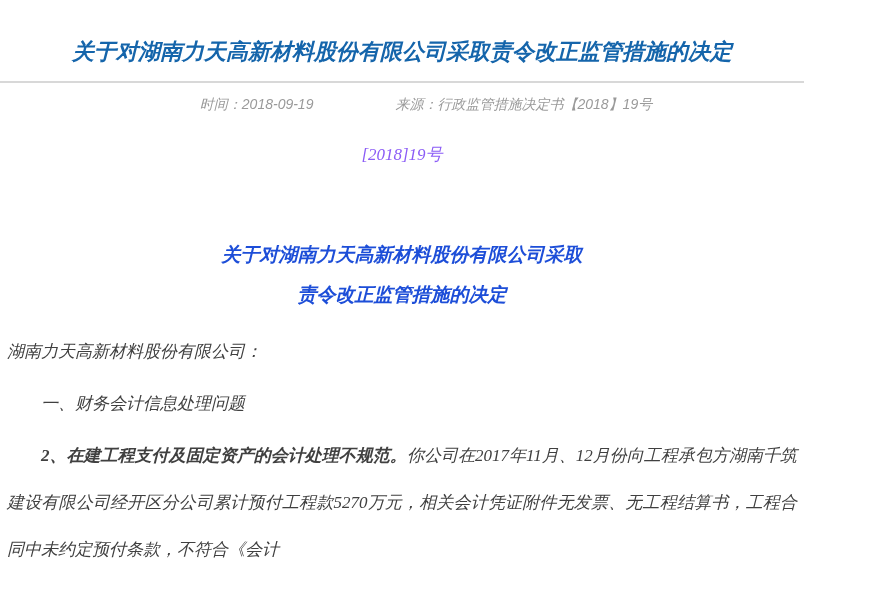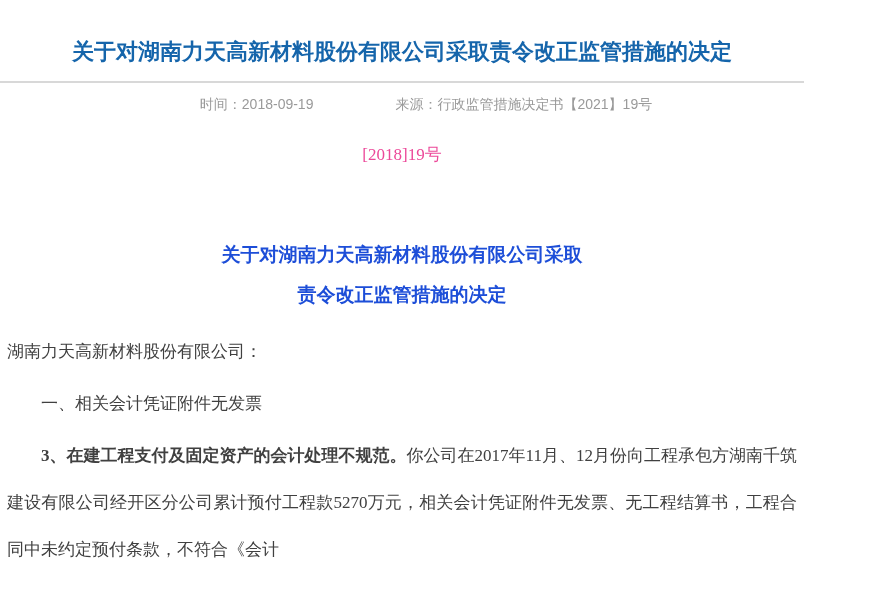--- a/index.html
+++ b/index.html
@@ -4,20 +4,21 @@
 <style>
   * { margin: 0; padding: 0; box-sizing: border-box; }
   html, body { background: #ffffff; }
   .page {
     position: relative;
     width: 804px;
     height: 590px;
     background: #ffffff;
     overflow: hidden;
     font-family: "Liberation Serif", "DejaVu Serif", serif;
+    font-style: italic;
   }
   .article-title {
     margin-top: 36px;
     text-align: center;
     font-family: "Liberation Sans", "DejaVu Sans", sans-serif;
     font-size: 22px;
     line-height: 32px;
     font-weight: bold;
     color: #1565ab;
   }
@@ -35,21 +36,21 @@
     color: #9a9a9a;
     font-family: "Liberation Sans", "DejaVu Sans", sans-serif;
   }
   .meta-item { display: inline-block; padding-left: 48px; }
   .meta-item.time { margin-right: 34px; }
   .doc-number {
     margin-top: 30px;
     text-align: center;
     font-size: 17px;
     line-height: 24px;
-    color: #ec4899;
+    color: #8b5cf6;
   }
   .doc-title {
     margin-top: 74px;
     text-align: center;
     font-weight: bold;
     color: #1d4ed8;
     font-size: 19px;
   }
   .doc-title .line1 { line-height: 28px; }
   .doc-title .line2 { margin-top: 12px; line-height: 28px; }
@@ -68,32 +69,32 @@
 </head>
 <body>
 
 <div class="page">
 
   <h1 class="article-title">关于对湖南力天高新材料股份有限公司采取责令改正监管措施的决定</h1>
 
   <div class="title-divider"></div>
 
   <div class="meta-bar">
-    <span class="meta-item time"><span>时间：</span><span>2018-09-19</span></span><span class="meta-item source"><span>来源：</span><span>行政监管措施决定书【2021】19号</span></span>
+    <span class="meta-item time"><span>时间：</span><span>2018-09-19</span></span><span class="meta-item source"><span>来源：</span><span>行政监管措施决定书【2018】19号</span></span>
   </div>
 
   <div class="doc-number">[2018]19号</div>
 
   <div class="doc-title">
     <div class="line1">关于对湖南力天高新材料股份有限公司采取</div>
     <div class="line2">责令改正监管措施的决定</div>
   </div>
 
   <div class="body-text">
     <p>湖南力天高新材料股份有限公司：</p>
 
 
-    <p class="indent">一、相关会计凭证附件无发票</p>
+    <p class="indent">一、财务会计信息处理问题</p>
 
-    <p class="indent"><span class="bold-run">3、在建工程支付及固定资产的会计处理不规范。</span><span>你公司在2017年11月、12月份向工程承包方湖南千筑建设有限公司经开区分公司累计预付工程款5270万元，相关会计凭证附件无发票、无工程结算书，工程合同中未约定预付条款，不符合《会计</span></p>
+    <p class="indent"><span class="bold-run">2、在建工程支付及固定资产的会计处理不规范。</span><span>你公司在2017年11月、12月份向工程承包方湖南千筑建设有限公司经开区分公司累计预付工程款5270万元，相关会计凭证附件无发票、无工程结算书，工程合同中未约定预付条款，不符合《会计</span></p>
   </div>
 
 </div>
 
 </body></html>

